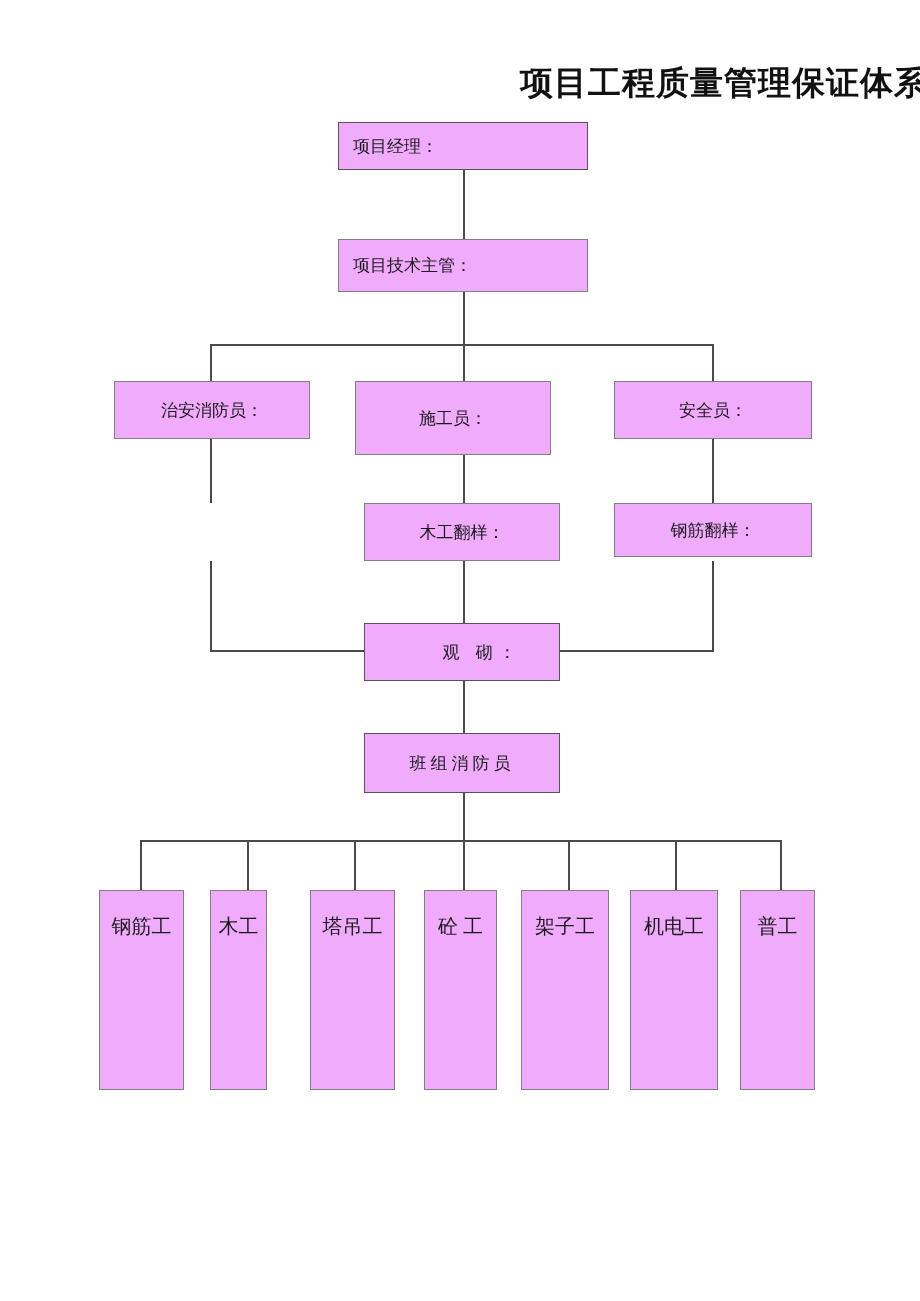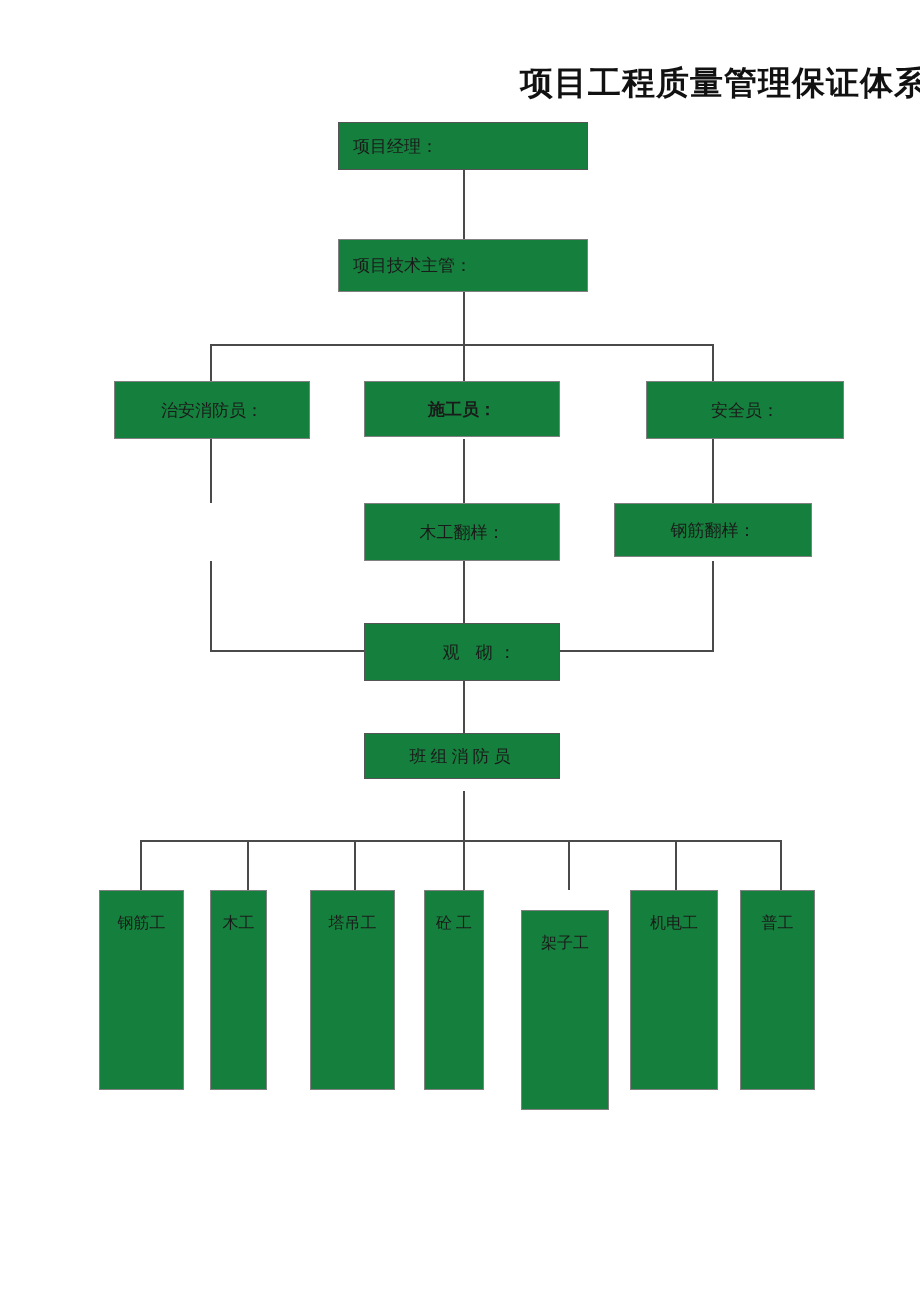--- a/index.html
+++ b/index.html
@@ -30,21 +30,21 @@
     letter-spacing: 1px;
     line-height: 40px;
     color: #111111;
     white-space: nowrap;
     padding-left: 8px;
   }
   .box {
     position: absolute;
     box-sizing: border-box;
     border: 1px solid #808080;
-    background: #15803d;
+    background: #f0abfc;
     font-family: "Liberation Serif", "DejaVu Serif", serif;
     font-size: 17px;
     color: #1a1a1a;
     display: flex;
     align-items: center;
     z-index: 3;
   }
   .box.center-text {
     justify-content: center;
   }
@@ -52,21 +52,21 @@
     justify-content: flex-start;
     padding-left: 14px;
   }
   .box .lbl {
     white-space: nowrap;
   }
   .box.tall {
     align-items: flex-start;
     justify-content: center;
     padding-top: 22px;
-    font-size: 16px;
+    font-size: 20px;
   }
   .box.darkborder {
     border-color: #555555;
   }
   
   .vline {
     position: absolute;
     width: 2px;
     background: #4a4a4a;
     z-index: 1;
@@ -103,24 +103,24 @@
   </div>
 
   <div class="vline" style="left:463px; top:292px; height:90px;"></div>
   <div class="hline" style="left:210px; top:344px; width:504px;"></div>
   <div class="vline" style="left:210px; top:344px; height:38px;"></div>
   <div class="vline" style="left:712px; top:344px; height:38px;"></div>
 
   <div class="box center-text" style="left:114px; top:381px; width:196px; height:58px;">
     <span class="lbl">治安消防员：</span>
   </div>
-  <div class="box center-text" style="left:364px; top:381px; width:196px; height:56px;font-weight:bold;">
+  <div class="box center-text" style="left:355px; top:381px; width:196px; height:74px;">
     <span class="lbl">施工员：</span>
   </div>
-  <div class="box center-text" style="left:646px; top:381px; width:198px; height:58px;">
+  <div class="box center-text" style="left:614px; top:381px; width:198px; height:58px;">
     <span class="lbl">安全员：</span>
   </div>
 
   <div class="vline" style="left:210px; top:439px; height:64px;"></div>
   <div class="vline" style="left:463px; top:439px; height:64px;"></div>
   <div class="vline" style="left:712px; top:439px; height:64px;"></div>
 
   <div class="box center-text" style="left:364px; top:503px; width:196px; height:58px;">
     <span class="lbl">木工翻样：</span>
   </div>
@@ -135,21 +135,21 @@
   <div class="hline" style="left:558px; top:650px; width:156px;"></div>
 
   <div class="vline" style="left:463px; top:561px; height:62px;"></div>
 
   <div class="box center-text darkborder" style="left:364px; top:623px; width:196px; height:58px;">
     <span class="lbl sp">观 砌：</span>
   </div>
 
   <div class="vline" style="left:463px; top:681px; height:52px;"></div>
 
-  <div class="box center-text darkborder" style="left:364px; top:733px; width:196px; height:46px;">
+  <div class="box center-text darkborder" style="left:364px; top:733px; width:196px; height:60px;">
     <span class="lbl sp2">班组消防员</span>
   </div>
 
   <div class="vline" style="left:463px; top:791px; height:50px;"></div>
   <div class="hline" style="left:140px; top:840px; width:642px;"></div>
 
   <div class="vline" style="left:140px; top:840px; height:50px;"></div>
   <div class="vline" style="left:247px; top:840px; height:50px;"></div>
   <div class="vline" style="left:354px; top:840px; height:50px;"></div>
   <div class="vline" style="left:463px; top:840px; height:50px;"></div>
@@ -159,24 +159,24 @@
 
   <div class="box tall" style="left:99px; top:890px; width:85px; height:200px;">
     <span class="lbl">钢筋工</span>
   </div>
   <div class="box tall" style="left:210px; top:890px; width:57px; height:200px;">
     <span class="lbl">木工</span>
   </div>
   <div class="box tall" style="left:310px; top:890px; width:85px; height:200px;">
     <span class="lbl">塔吊工</span>
   </div>
-  <div class="box tall" style="left:424px; top:890px; width:60px; height:200px;">
+  <div class="box tall" style="left:424px; top:890px; width:73px; height:200px;">
     <span class="lbl">砼 工</span>
   </div>
-  <div class="box tall" style="left:521px; top:910px; width:88px; height:200px;">
+  <div class="box tall" style="left:521px; top:890px; width:88px; height:200px;">
     <span class="lbl">架子工</span>
   </div>
   <div class="box tall" style="left:630px; top:890px; width:88px; height:200px;">
     <span class="lbl">机电工</span>
   </div>
   <div class="box tall" style="left:740px; top:890px; width:75px; height:200px;">
     <span class="lbl">普工</span>
   </div>
 
 </div>

